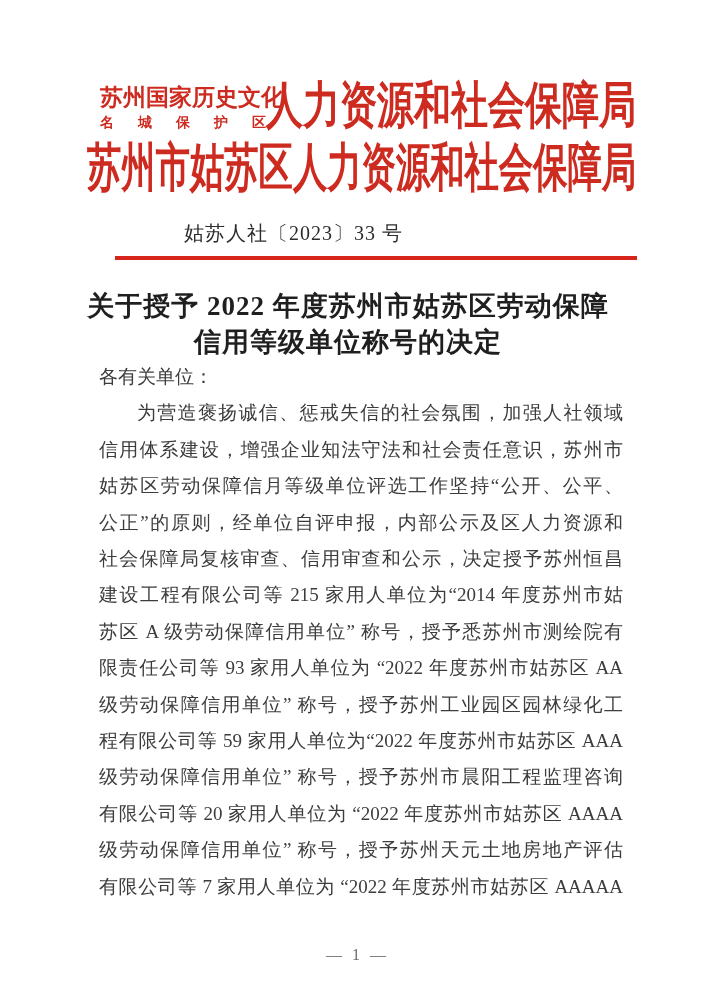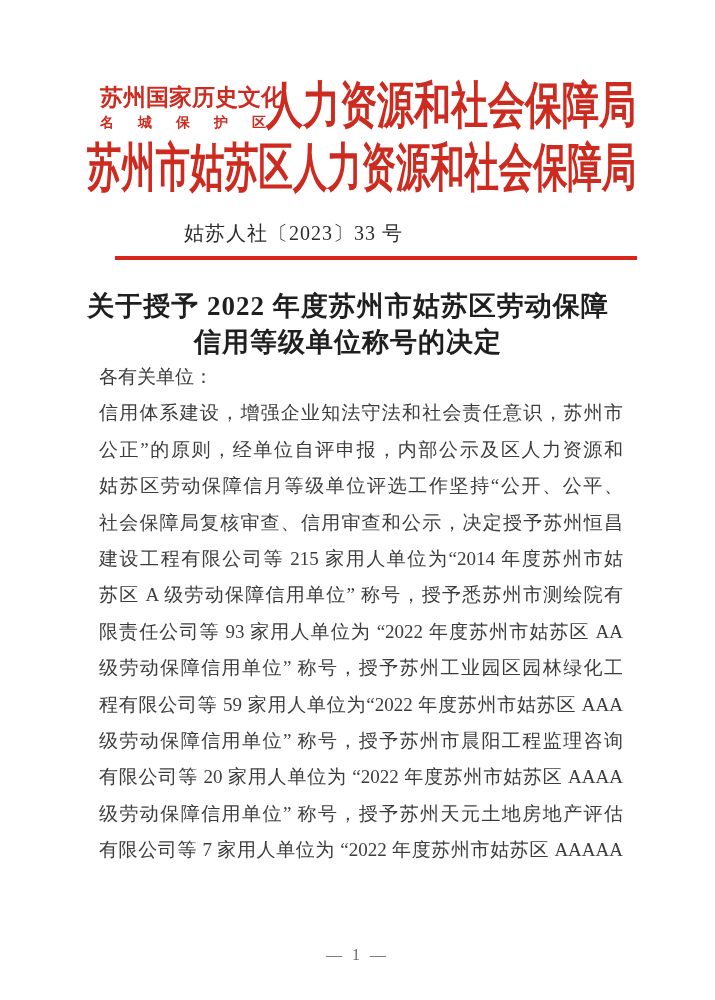--- a/index.html
+++ b/index.html
@@ -104,23 +104,24 @@
 
   <div class="red-line"></div>
 
   <div class="title">
     <div>关于授予 2022 年度苏州市姑苏区劳动保障</div>
     <div>信用等级单位称号的决定</div>
   </div>
 
   <div class="body-block">
     <div class="ln salutation">各有关单位：</div>
+    <div class="ln indent">为营造褒扬诚信、惩戒失信的社会氛围，加强人社领域</div>
     <div class="ln">信用体系建设，增强企业知法守法和社会责任意识，苏州市</div>
+    <div class="ln">姑苏区劳动保障信月等级单位评选工作坚持“公开、公平、</div>
     <div class="ln">公正”的原则，经单位自评申报，内部公示及区人力资源和</div>
-    <div class="ln">姑苏区劳动保障信月等级单位评选工作坚持“公开、公平、</div>
     <div class="ln">社会保障局复核审查、信用审查和公示，决定授予苏州恒昌</div>
     <div class="ln">建设工程有限公司等 215 家用人单位为“2014 年度苏州市姑</div>
     <div class="ln">苏区 A 级劳动保障信用单位” 称号，授予悉苏州市测绘院有</div>
     <div class="ln">限责任公司等 93 家用人单位为 “2022 年度苏州市姑苏区 AA</div>
     <div class="ln">级劳动保障信用单位” 称号，授予苏州工业园区园林绿化工</div>
     <div class="ln">程有限公司等 59 家用人单位为“2022 年度苏州市姑苏区 AAA</div>
     <div class="ln">级劳动保障信用单位” 称号，授予苏州市晨阳工程监理咨询</div>
     <div class="ln">有限公司等 20 家用人单位为 “2022 年度苏州市姑苏区 AAAA</div>
     <div class="ln">级劳动保障信用单位” 称号，授予苏州天元土地房地产评估</div>
     <div class="ln">有限公司等 7 家用人单位为 “2022 年度苏州市姑苏区 AAAAA</div>

